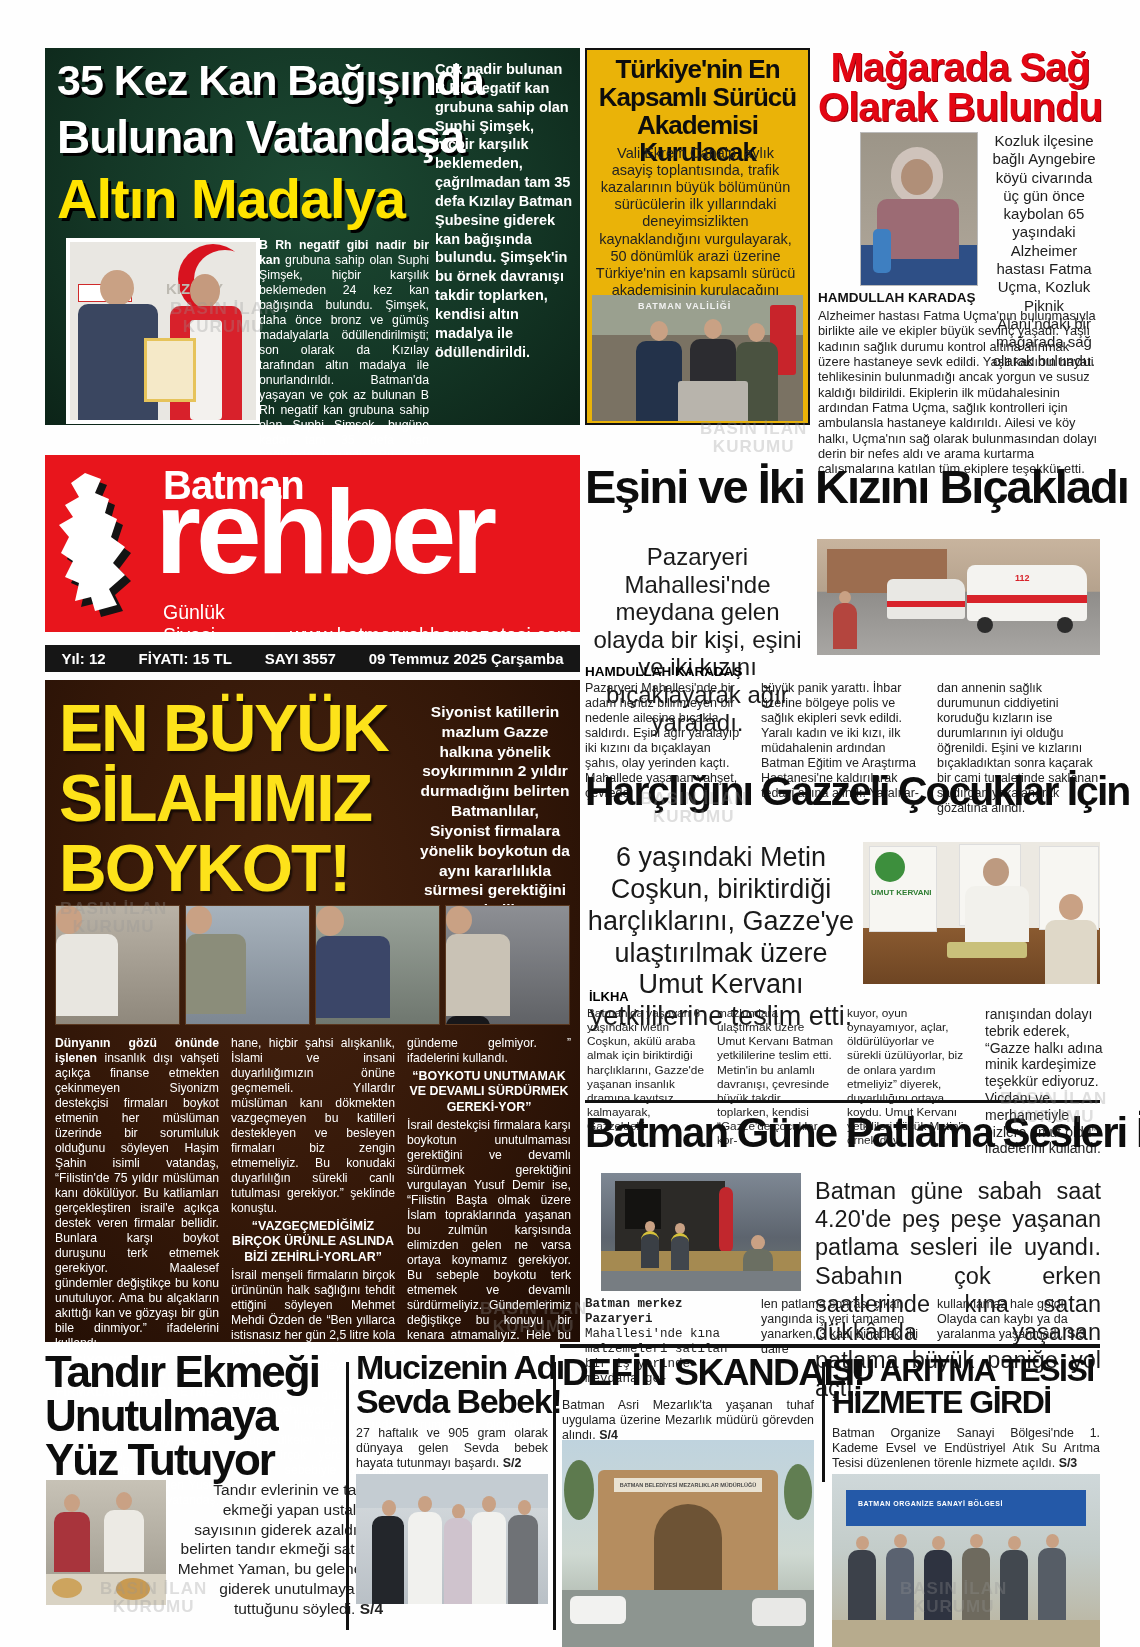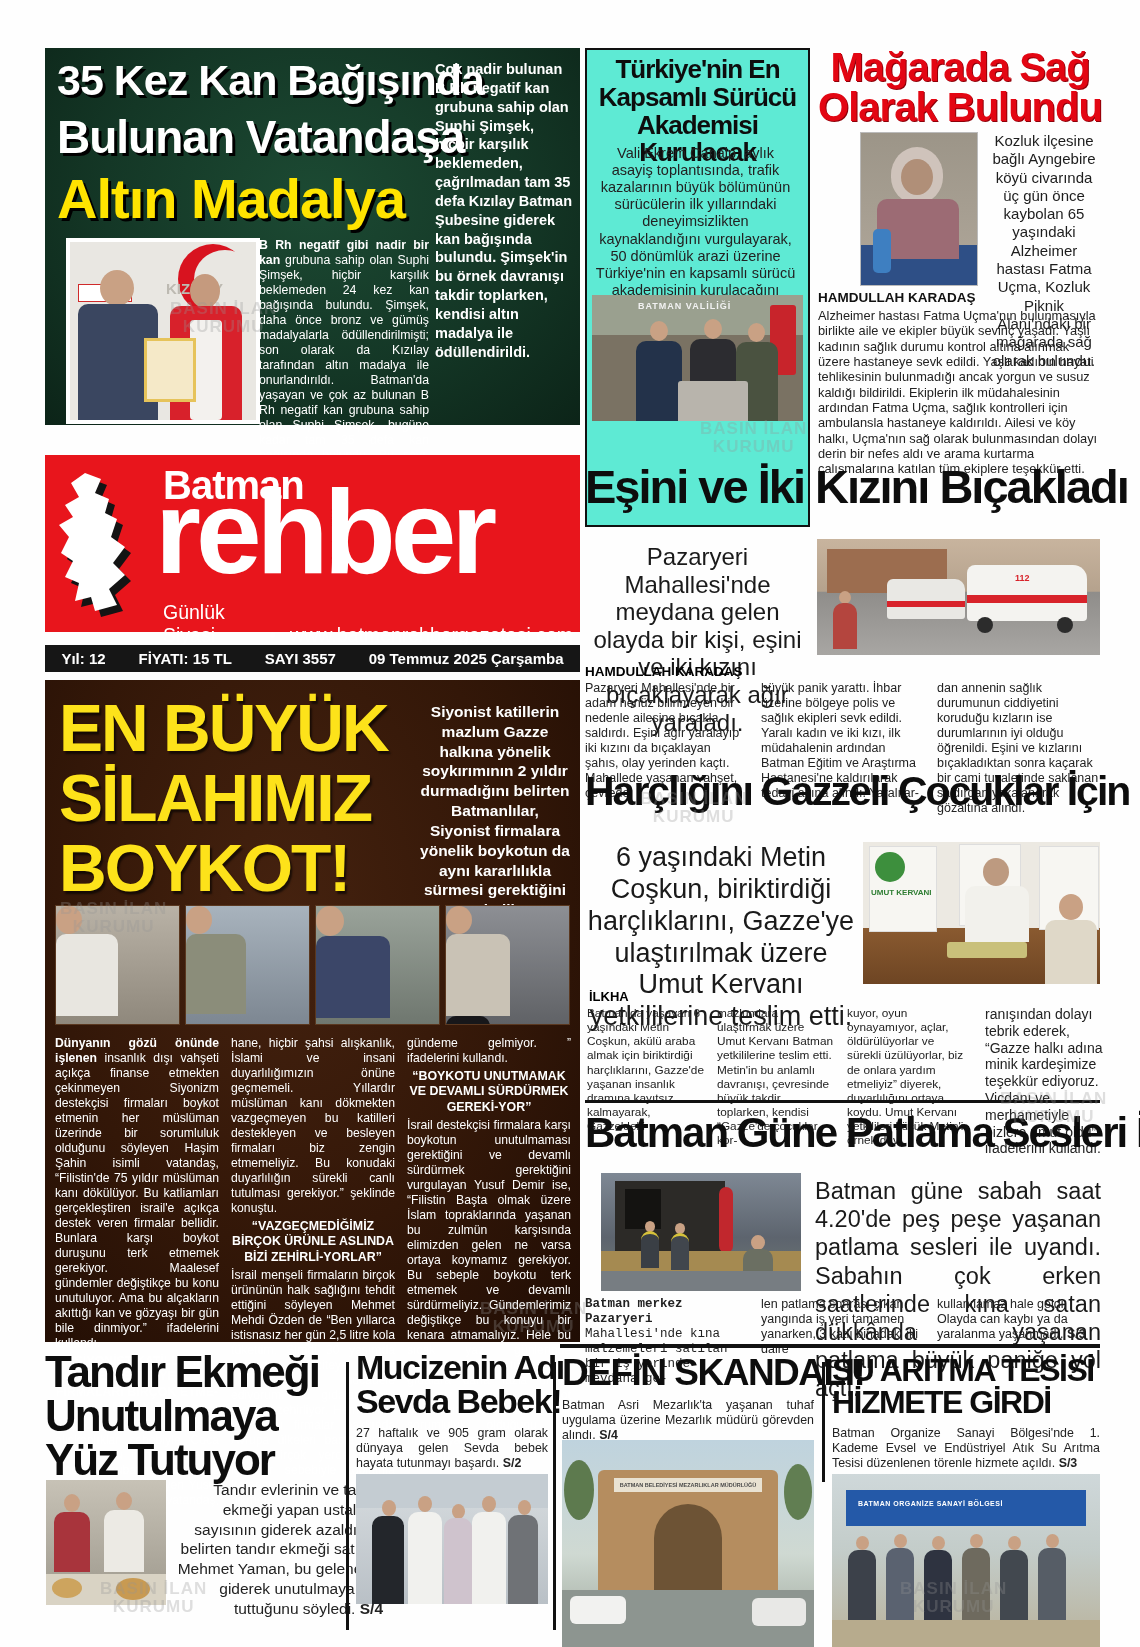--- a/index.html
+++ b/index.html
@@ -11,21 +11,21 @@
   
   .wm{position:absolute;color:rgba(150,150,150,.30);font-weight:bold;font-size:17px;line-height:1.05;letter-spacing:1px;pointer-events:none;z-index:5;text-align:center;}
   
   #tl{left:45px;top:48px;width:535px;height:377px;background:radial-gradient(ellipse at 50% 40%, #1c4a33 0%, #143726 55%, #0c2418 100%);}
   #tl .h1{left:12px;top:8px;font-size:43px;font-weight:800;color:#fff;letter-spacing:-1px;text-shadow:3px 3px 0 #000;white-space:nowrap;}
   #tl .h2{left:12px;top:62px;font-size:46px;font-weight:800;color:#fff;letter-spacing:-1px;text-shadow:3px 3px 0 #000;white-space:nowrap;}
   #tl .h3{left:12px;top:118px;font-size:56px;font-weight:800;color:#ffe400;letter-spacing:-1px;text-shadow:3px 3px 0 #000;white-space:nowrap;}
   #tl .sf{left:390px;top:12px;width:138px;color:#fff;font-weight:bold;font-size:14.5px;line-height:1.3;text-align:left;}
   #tl .body{left:214px;top:190px;width:170px;color:#fff;font-size:12.3px;line-height:1.22;text-align:justify;}
   
-  #academy{left:585px;top:48px;width:225px;height:479px;background:#5eead4;border:2px solid #111;box-sizing:border-box;}
+  #academy{left:585px;top:48px;width:225px;height:377px;background:#eab308;border:2px solid #111;box-sizing:border-box;}
   #academy .hl{width:100%;text-align:center;font-weight:800;color:#0d0d0d;font-size:26px;letter-spacing:-1px;line-height:1.05;}
   #academy .body{left:8px;top:95px;width:201px;font-size:14.5px;color:#222;text-align:center;line-height:1.18;}
   
   #cave .hl{width:100%;text-align:center;color:#e30613;font-weight:800;letter-spacing:-1px;font-size:40px;line-height:0.95;text-shadow:1px 1px 0 #8e0009;}
   #cave .sf{left:168px;top:84px;width:116px;font-size:15px;color:#1d1d1d;text-align:center;line-height:1.22;}
   #cave .by{left:0;top:242px;font-weight:bold;font-size:13.5px;color:#111;}
   #cave .body{left:0;top:260px;width:284px;font-size:12.8px;color:#222;line-height:1.2;text-align:left;}
   
   #mast{left:45px;top:455px;width:535px;height:177px;background:#e8151c;}
   #mast .bt{left:118px;top:8px;color:#fff;font-weight:800;font-size:40px;letter-spacing:-1px;}

